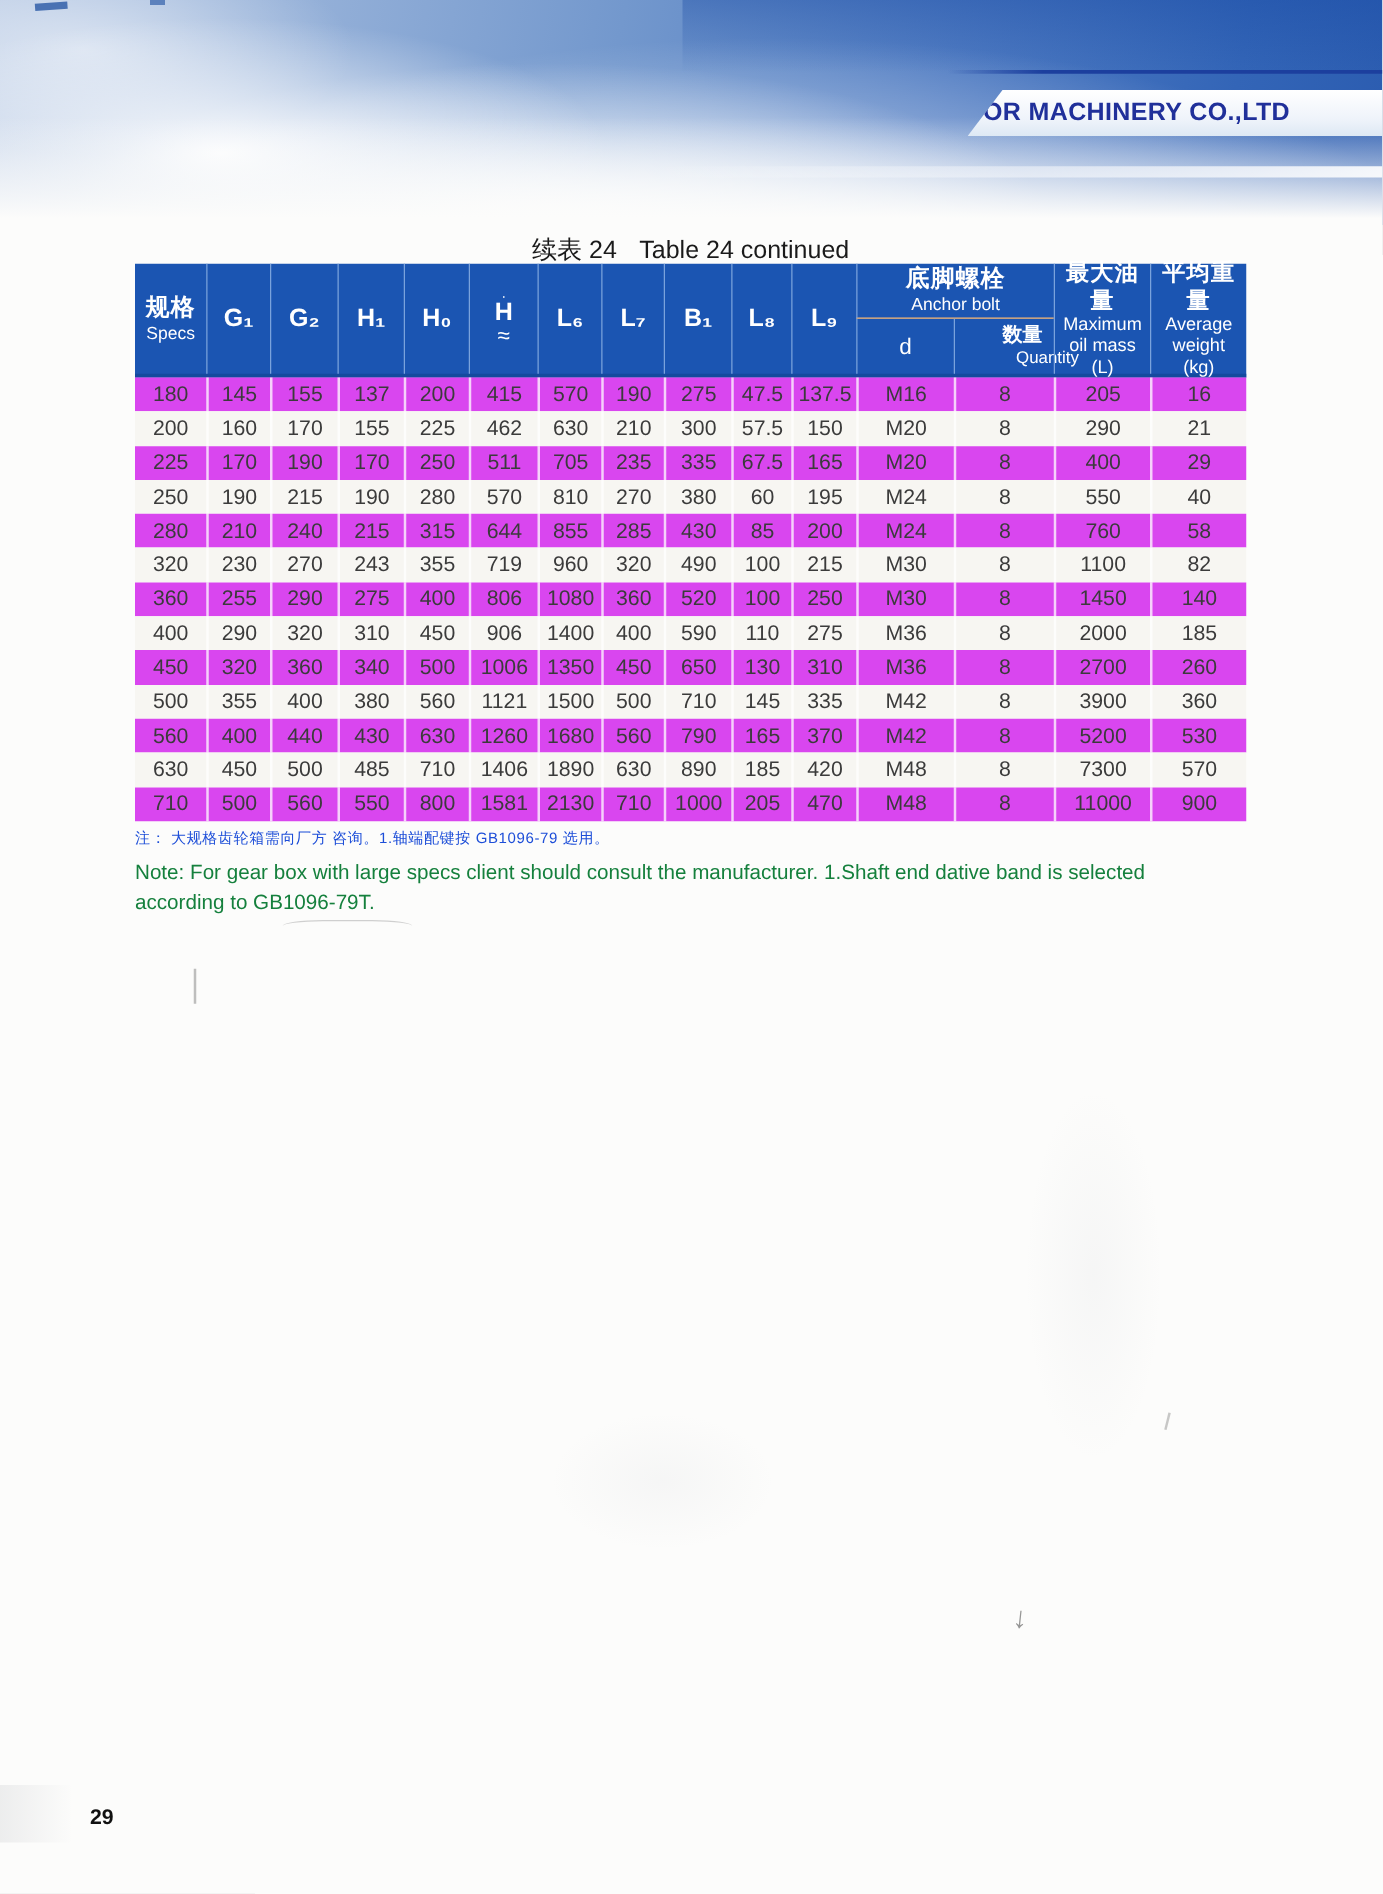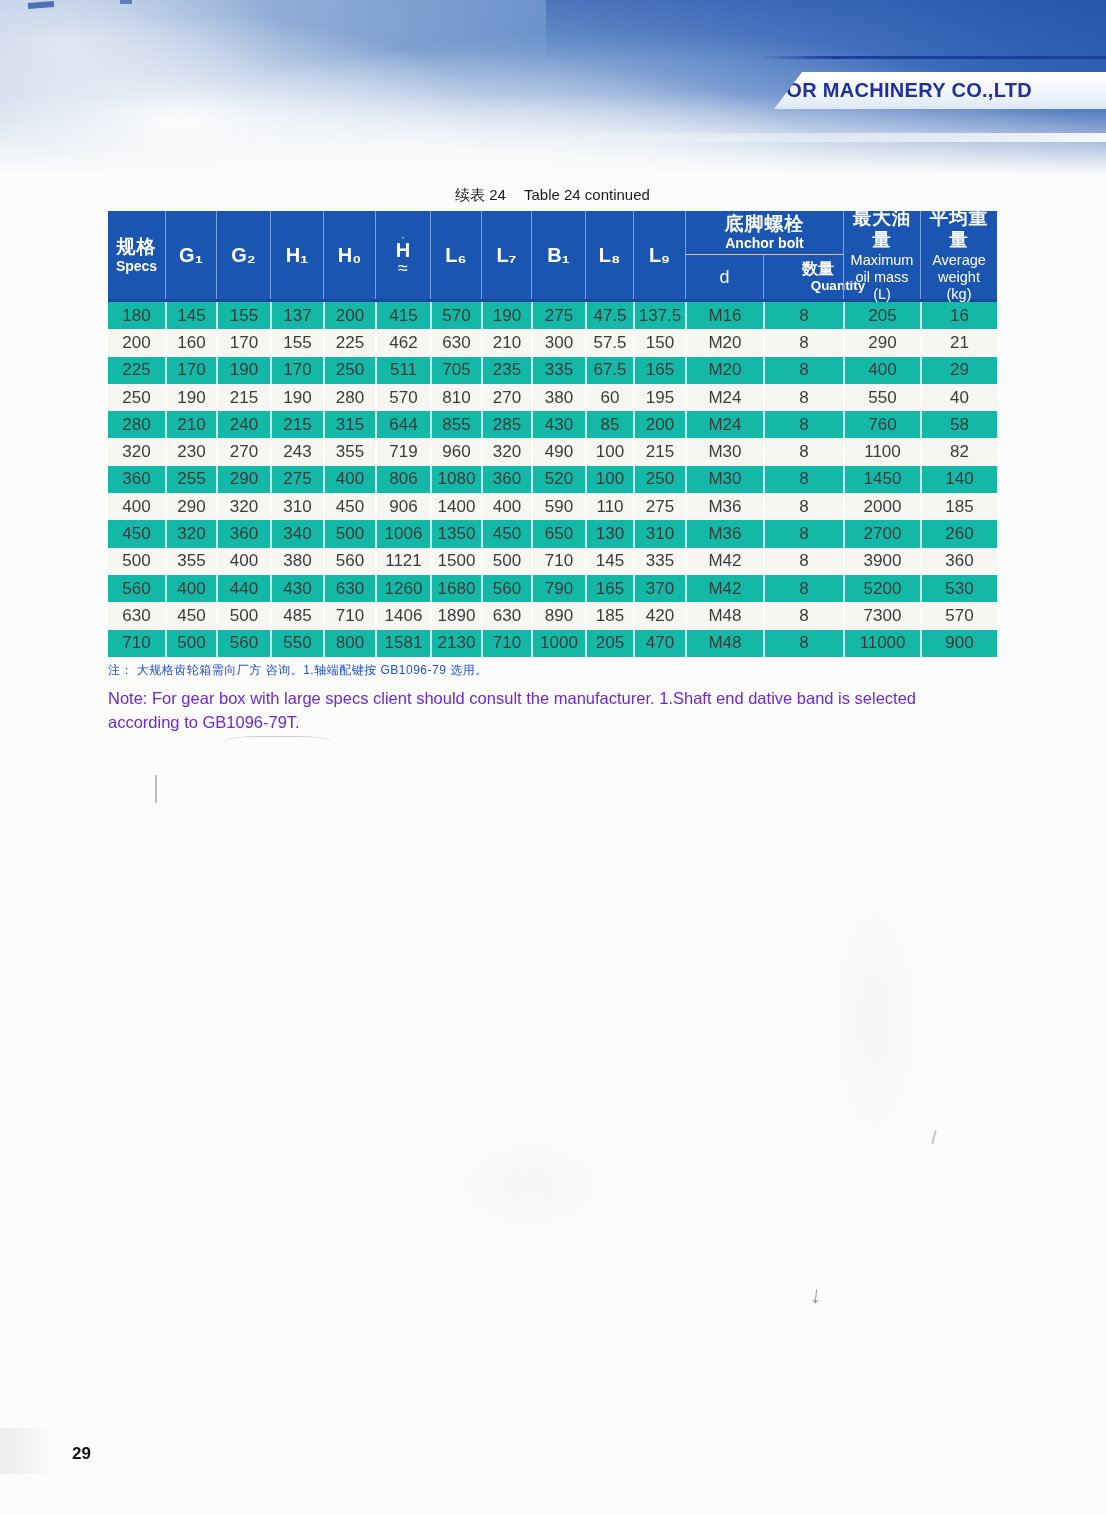--- a/index.html
+++ b/index.html
@@ -43,21 +43,21 @@
   .banner-streak {
     position:absolute; top:133px; right:0; width:590px; height:9px;
     background:linear-gradient(to left, rgba(255,255,255,.9), rgba(255,255,255,0));
   }
   .corner-mark-1 { position:absolute; top:2px; left:28px; width:26px; height:6px; background:#1d4fa0; opacity:.75; transform:rotate(-4deg); }
   .corner-mark-2 { position:absolute; top:0; left:120px; width:12px; height:4px; background:#1d4fa0; opacity:.6; }
 
   
   .table-title {
     position:absolute; top:186px; left:108px; width:889px;
-    text-align:center; font-size:15px; color:#1a1a1a;
+    text-align:center; font-size:20px; color:#1a1a1a;
   }
   .table-title .zh { margin-right:18px; }
 
   
   .spec-table { position:absolute; top:211px; left:108px; width:889px; }
   .thead {
     display:grid;
     grid-template-columns:57px 51px 54px 53px 52px 55px 51px 50px 54px 48px 52px 78px 80px 77px 77px;
     grid-template-rows:44px 44px;
     background:#1b55b2;
@@ -65,56 +65,56 @@
     color:#fff;
   }
   .hcell {
     display:flex; flex-direction:column; align-items:center; justify-content:center;
     border-left:1px solid #7aa2dc; line-height:1.05; text-align:center;
   }
   .hcell:first-child { border-left:none; }
   .full { grid-row:1 / 3; }
   .dim { font-size:20px; font-weight:bold;text-align:center; }
   .zh-big { font-size:19px; font-weight:bold; letter-spacing:1px; }
-  .en-small { font-size:14px; font-weight:bold; margin-top:2px; }
+  .en-small { font-size:14px; font-weight:normal; margin-top:2px; }
   .anchor-group { grid-column:12 / 14; grid-row:1; border-bottom:1px solid #fdba74; }
   .sub-d { grid-column:12; grid-row:2; font-size:18px; }
   .sub-qty { grid-column:13; grid-row:2;padding-left:29px; }
   .sub-qty .zh-mid { font-size:16px; font-weight:bold; }
   .sub-qty .en-small { font-size:13.5px;margin-left:40px; }
   .stack-h { position:relative; }
   .hdot { font-size:12px; line-height:6px; height:6px; }
   .h-main { font-size:20px; font-weight:bold; line-height:20px; }
   .h-approx { font-size:18px; line-height:16px; }
   .wcol { font-size:14.5px; line-height:1.18; }
   .wcol .zh-big { font-size:18.5px; margin-bottom:1px; }
 
   .tbody { width:889px; }
   .data-row {
     display:grid;
     grid-template-columns:57px 51px 54px 53px 52px 55px 51px 50px 54px 48px 52px 78px 80px 77px 77px;
     height:27.3px;
   }
-  .data-row.odd  { background:#14b8a6; }
+  .data-row.odd  { background:#d946ef; }
   .data-row.even { background:#f7f6f2; }
   .cell {
     display:flex; align-items:center; justify-content:center;
     font-size:17px; color:#3b3b3b; border-left:2px solid rgba(255,255,255,.75);
     overflow:hidden; white-space:nowrap;
   }
   .cell:first-child { border-left:none; }
 
   
   .note-zh {
     position:absolute; top:662px; left:108px; width:900px;
     font-size:12px; color:#1d4ed8; letter-spacing:.5px;
   }
   .note-en {
     position:absolute; top:687px; left:108px; width:900px;
-    font-size:16.5px; color:#6d28d9; line-height:1.45;
+    font-size:16.5px; color:#15803d; line-height:1.45;
   }
 
   
   .art { position:absolute; pointer-events:none; }
   .art-tick { top:775px; left:155px; width:2px; height:28px; background:#8a8a8a; opacity:.55; }
   .art-curve { top:736px; left:226px; width:104px; height:10px;
     border-top:1.5px solid #9a9a9a; border-radius:50%/8px; opacity:.45; }
   .art-arrow { top:1281px; left:810px; font-size:24px; color:#444; opacity:.55; transform:rotate(6deg); }
   .art-dash { top:1130px; left:933px; width:2px; height:14px; background:#777; opacity:.4; transform:rotate(14deg); }
   .art-wash-1 { top:870px; left:820px; width:110px; height:300px;

